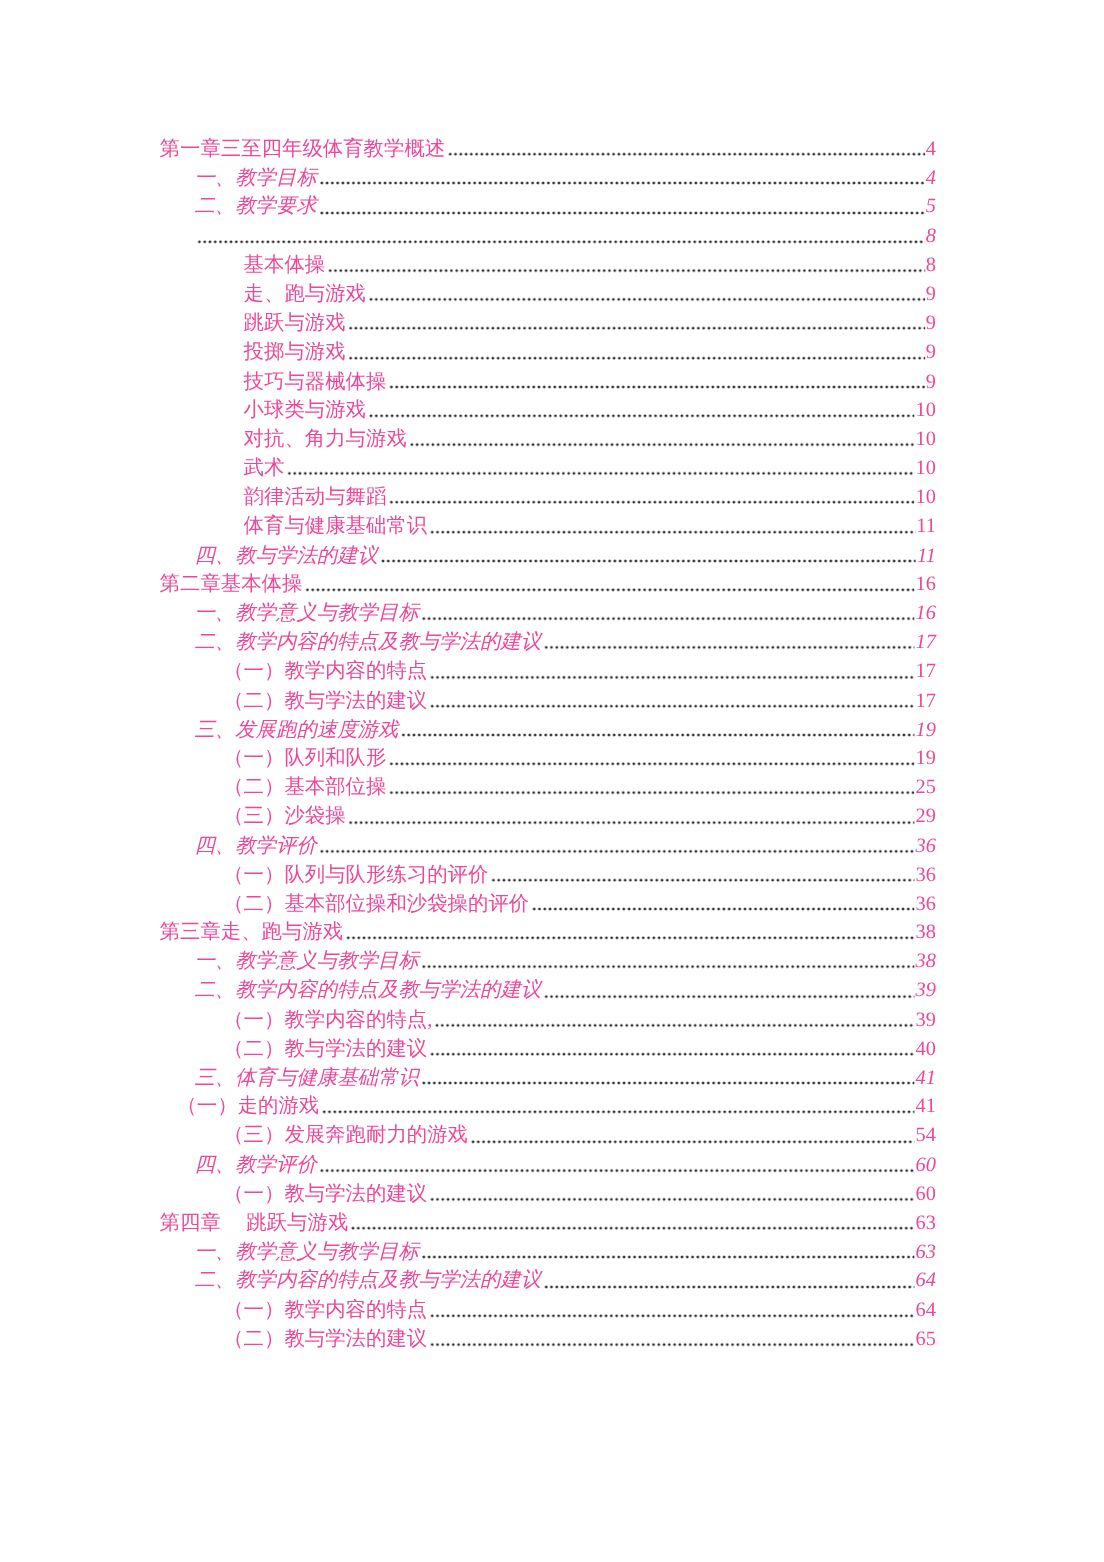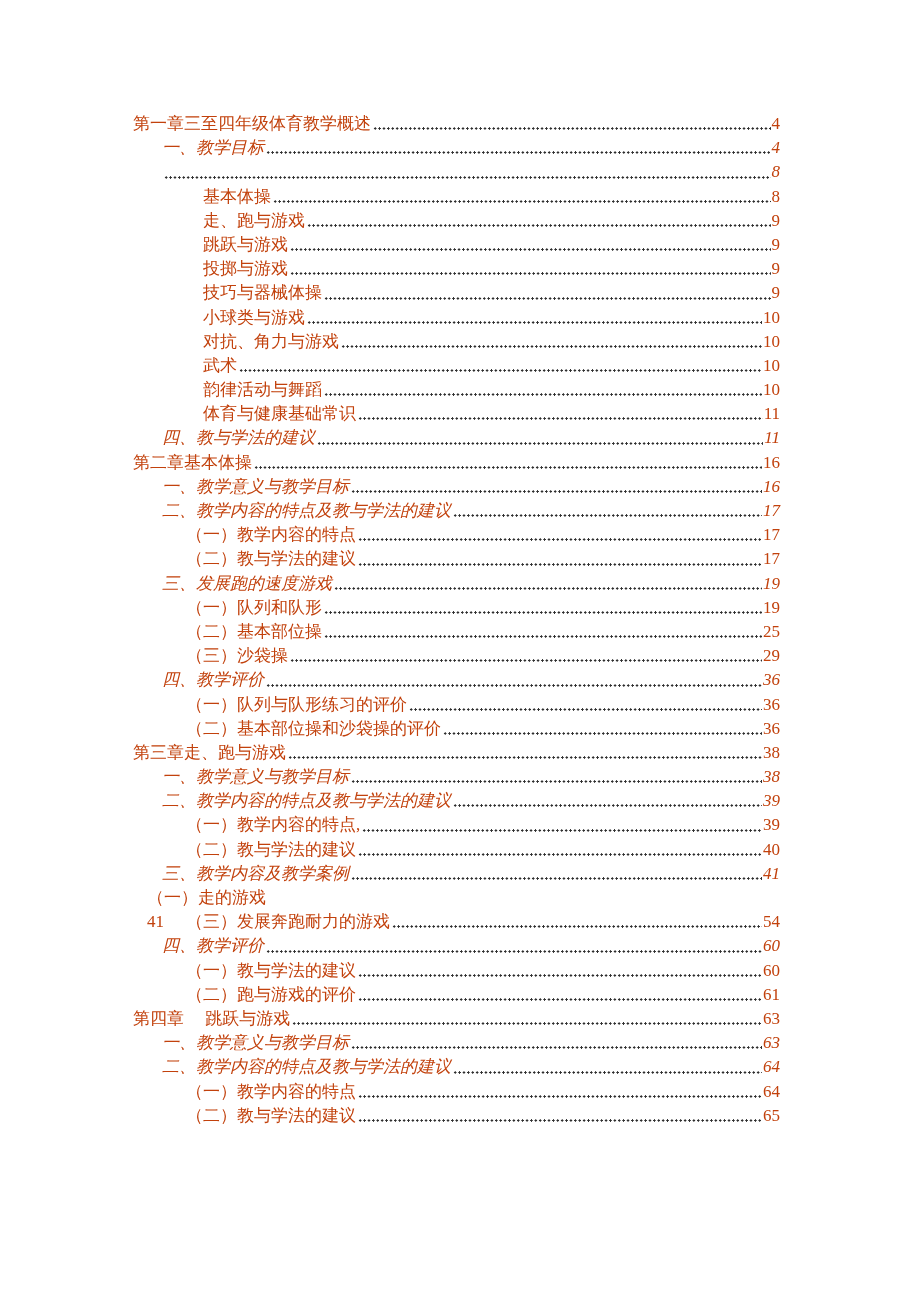--- a/index.html
+++ b/index.html
@@ -7,21 +7,21 @@
     padding: 0;
     background: #ffffff;
   }
   .page {
     position: relative;
     width: 876px;
     height: 1302px;
     background: #ffffff;
     overflow: hidden;
     font-family: "Liberation Serif", "DejaVu Serif", serif;
-    color: #c2410c;
+    color: #ec4899;
   }
   .toc {
     position: absolute;
     left: 133px;
     top: 112px;
     width: 647px;
   }
   .row {
     display: flex;
     align-items: stretch;
@@ -44,39 +44,44 @@
     background-position: left 0 bottom 6px;
   }
   .p {
     flex: 0 0 auto;
     white-space: pre;
   }
   
   .lv-chapter { padding-left: 0; }
   .lv-l1      { padding-left: 29px; font-style: italic; }
   .lv-l2      { padding-left: 53px; }
-  .lv-l2a     { padding-left: 14px; flex-direction: column; }
+  .lv-l2a     { padding-left: 14px; }
   .lv-l2b     { padding-left: 70px; }
 </style>
 </head>
 <body>
 
 <div class="page">
   <div class="toc">
       <div class="row lv-chapter">
     <span class="t">第一章三至四年级体育教学概述</span>
     <span class="leader"></span>
     <span class="p">4</span>
   </div>
       <div class="row lv-l1">
     <span class="t">一、教学目标</span>
     <span class="leader"></span>
     <span class="p">4</span>
   </div>
       <div class="row lv-l1">
+    <span class="t">二、教学要求</span>
+    <span class="leader"></span>
+    <span class="p">5</span>
+  </div>
+      <div class="row lv-l1">
     <span class="leader"></span>
     <span class="p">8</span>
   </div>
       <div class="row lv-l2b">
     <span class="t">基本体操</span>
     <span class="leader"></span>
     <span class="p">8</span>
   </div>
       <div class="row lv-l2b">
     <span class="t">走、跑与游戏</span>
@@ -207,21 +212,21 @@
     <span class="t">（一）教学内容的特点,</span>
     <span class="leader"></span>
     <span class="p">39</span>
   </div>
       <div class="row lv-l2">
     <span class="t">（二）教与学法的建议</span>
     <span class="leader"></span>
     <span class="p">40</span>
   </div>
       <div class="row lv-l1">
-    <span class="t">三、教学内容及教学案例</span>
+    <span class="t">三、体育与健康基础常识</span>
     <span class="leader"></span>
     <span class="p">41</span>
   </div>
       <div class="row lv-l2a">
     <span class="t">（一）走的游戏</span>
     <span class="leader"></span>
     <span class="p">41</span>
   </div>
       <div class="row lv-l2">
     <span class="t">（三）发展奔跑耐力的游戏</span>
@@ -230,25 +235,20 @@
   </div>
       <div class="row lv-l1">
     <span class="t">四、教学评价</span>
     <span class="leader"></span>
     <span class="p">60</span>
   </div>
       <div class="row lv-l2">
     <span class="t">（一）教与学法的建议</span>
     <span class="leader"></span>
     <span class="p">60</span>
-  </div>
-      <div class="row lv-l2">
-    <span class="t">（二）跑与游戏的评价</span>
-    <span class="leader"></span>
-    <span class="p">61</span>
   </div>
       <div class="row lv-chapter">
     <span class="t">第四章　 跳跃与游戏</span>
     <span class="leader"></span>
     <span class="p">63</span>
   </div>
       <div class="row lv-l1">
     <span class="t">一、教学意义与教学目标</span>
     <span class="leader"></span>
     <span class="p">63</span>

